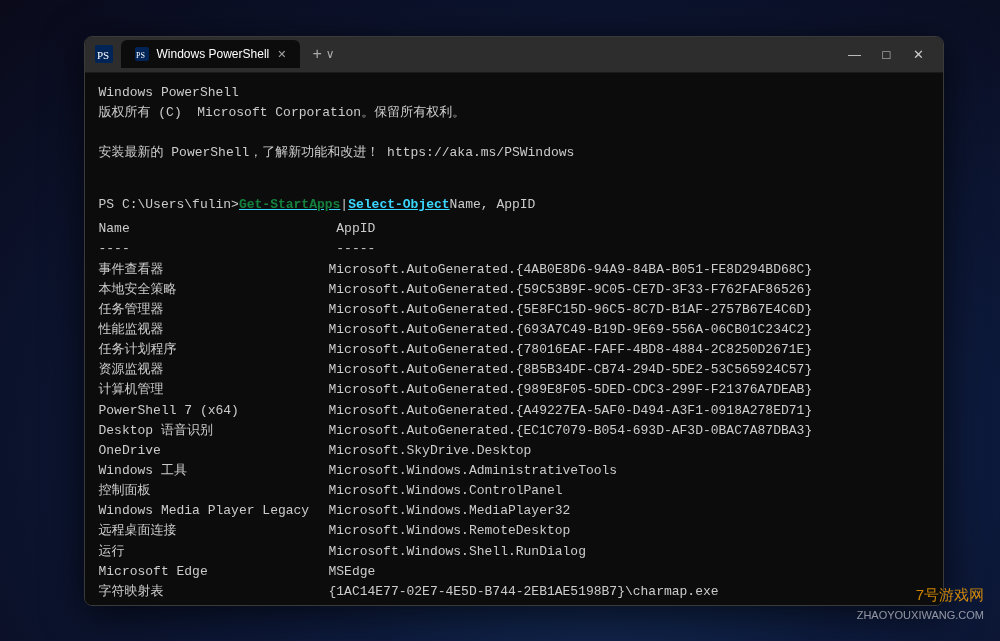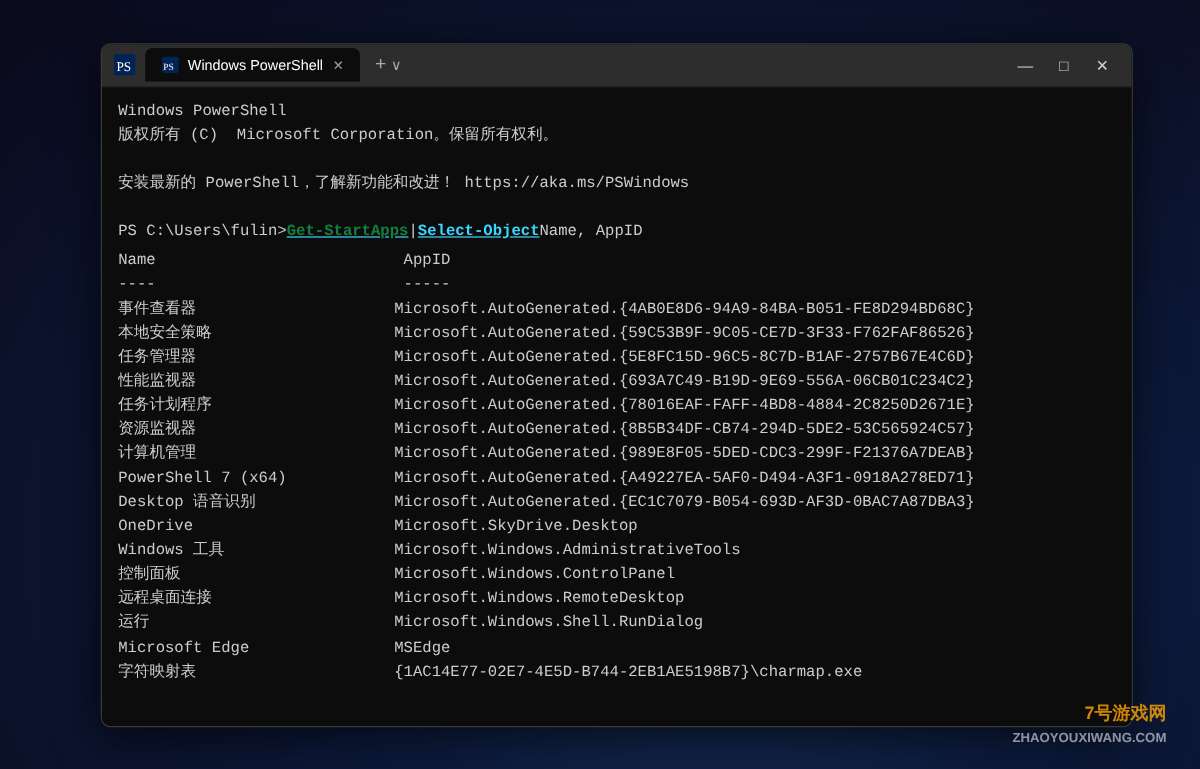--- a/index.html
+++ b/index.html
@@ -19,24 +19,24 @@
       background: radial-gradient(ellipse at 60% 70%, #1a3a6b 0%, #0d1b3e 40%, #0a0a1a 100%);
       display: flex;
       align-items: center;
       justify-content: center;
       position: relative;
       padding-left: 27px;
     }
     .watermark {
       position: absolute;
       bottom: 18px;
-      right: 28px;
+      right: 16px;
       color: rgba(255,255,255,0.55);
       font-size: 11px;
-      font-weight: bold;
+      font-weight: normal;
       text-align: right;
       line-height: 1.5;
       font-family: 'Segoe UI', sans-serif;
     }
     .watermark .site-name {
       font-size: 15px;
       color: rgba(255,165,0,0.8);
     }
     
     .window {
@@ -125,21 +125,21 @@
       overflow-y: auto;
       font-family: 'Consolas', 'Courier New', monospace;
       font-size: 13px;
       color: #cccccc;
       line-height: 1.55;
     }
     .terminal::-webkit-scrollbar { width: 8px; }
     .terminal::-webkit-scrollbar-track { background: #1a1a1a; }
     .terminal::-webkit-scrollbar-thumb { background: #444; border-radius: 4px; }
     .line { white-space: pre; display: block; }
-    .cmd-line { display: flex; align-items: flex-start; }
+    .cmd-line { display: flex; align-items: flex-start; margin-top: 12px; }
     .prompt { color: #cccccc; }
     .cmd-highlight { color: #15803d; font-weight: bold; }
     .pipe { color: #cccccc; }
     .cmd-highlight2 { color: #3ad6ff; font-weight: bold; }
     .cmd-underline { text-decoration: underline; text-decoration-color: #3ad6ff; }
     .col-name { display: inline-block; width: 230px; color: #cccccc; }
     .col-appid { color: #cccccc; }
     .table-area { margin-top: 4px; }
     .table-header { color: #cccccc; font-weight: normal; }
     .dash { color: #cccccc; }
@@ -205,20 +205,21 @@
             <div><span class="col-name">任务管理器</span><span class="col-appid">Microsoft.AutoGenerated.{5E8FC15D-96C5-8C7D-B1AF-2757B67E4C6D}</span></div>
             <div><span class="col-name">性能监视器</span><span class="col-appid">Microsoft.AutoGenerated.{693A7C49-B19D-9E69-556A-06CB01C234C2}</span></div>
             <div><span class="col-name">任务计划程序</span><span class="col-appid">Microsoft.AutoGenerated.{78016EAF-FAFF-4BD8-4884-2C8250D2671E}</span></div>
             <div><span class="col-name">资源监视器</span><span class="col-appid">Microsoft.AutoGenerated.{8B5B34DF-CB74-294D-5DE2-53C565924C57}</span></div>
             <div><span class="col-name">计算机管理</span><span class="col-appid">Microsoft.AutoGenerated.{989E8F05-5DED-CDC3-299F-F21376A7DEAB}</span></div>
             <div><span class="col-name">PowerShell 7 (x64)</span><span class="col-appid">Microsoft.AutoGenerated.{A49227EA-5AF0-D494-A3F1-0918A278ED71}</span></div>
             <div><span class="col-name">Desktop 语音识别</span><span class="col-appid">Microsoft.AutoGenerated.{EC1C7079-B054-693D-AF3D-0BAC7A87DBA3}</span></div>
             <div><span class="col-name">OneDrive</span><span class="col-appid">Microsoft.SkyDrive.Desktop</span></div>
             <div><span class="col-name">Windows 工具</span><span class="col-appid">Microsoft.Windows.AdministrativeTools</span></div>
             <div><span class="col-name">控制面板</span><span class="col-appid">Microsoft.Windows.ControlPanel</span></div>
+            <div><span class="col-name">Windows Media Player Legacy</span><span class="col-appid">Microsoft.Windows.MediaPlayer32</span></div>
             <div><span class="col-name">远程桌面连接</span><span class="col-appid">Microsoft.Windows.RemoteDesktop</span></div>
             <div><span class="col-name">运行</span><span class="col-appid">Microsoft.Windows.Shell.RunDialog</span></div>
             <div><span class="col-name">Microsoft Edge</span><span class="col-appid">MSEdge</span></div>
             <div><span class="col-name">字符映射表</span><span class="col-appid">{1AC14E77-02E7-4E5D-B744-2EB1AE5198B7}\charmap.exe</span></div>
           </div>
       </div>
     </div>
   </div>
 
   <div class="watermark">

